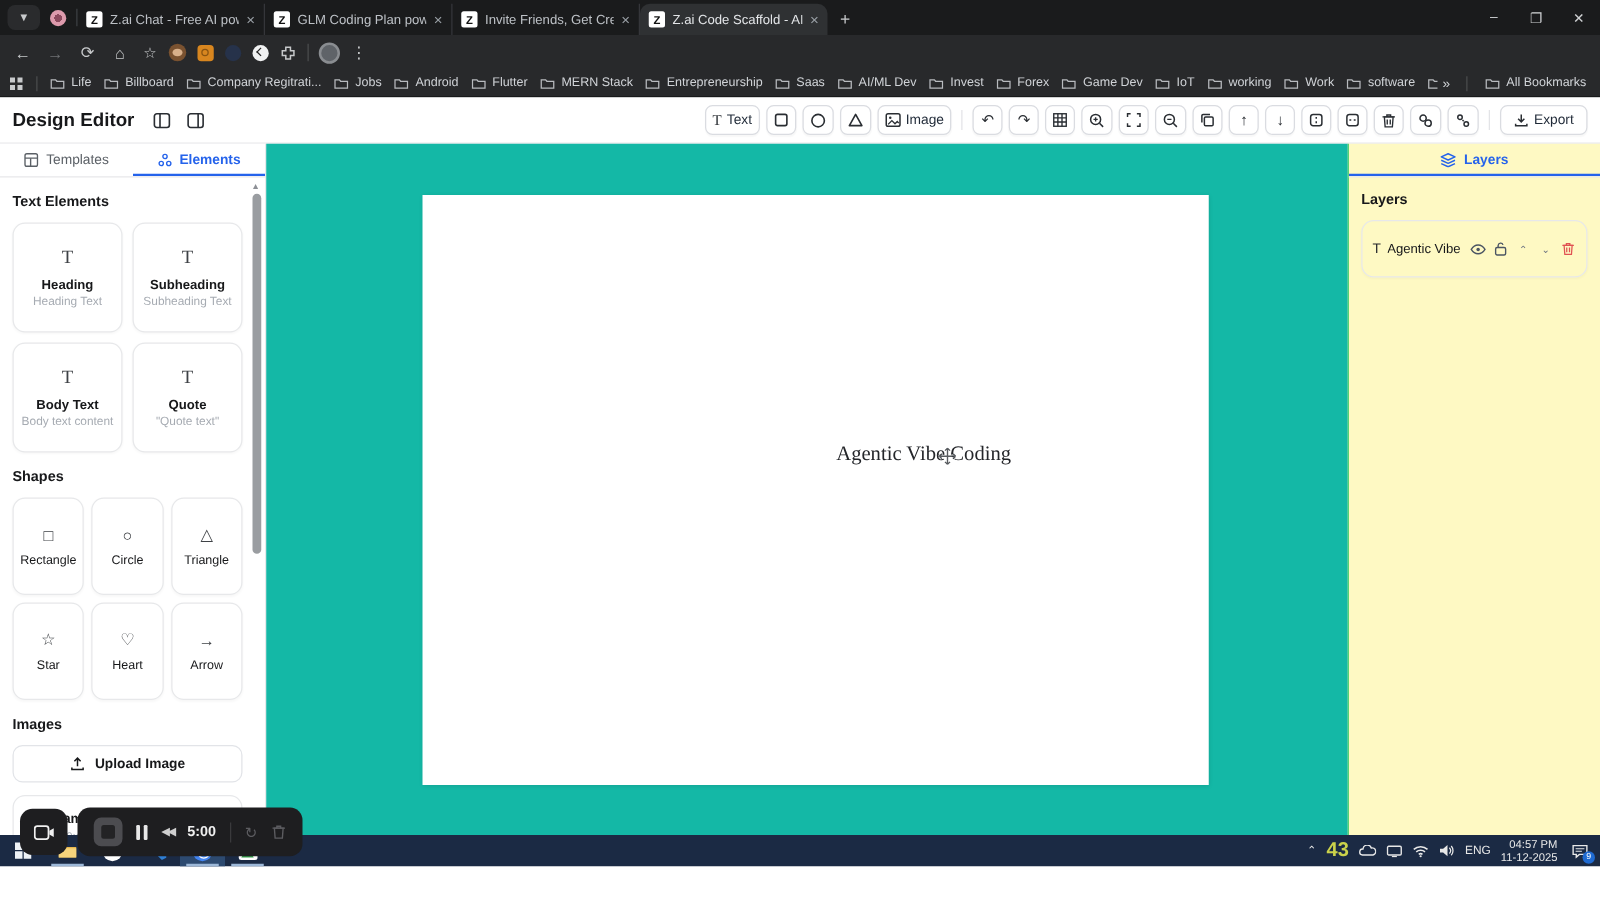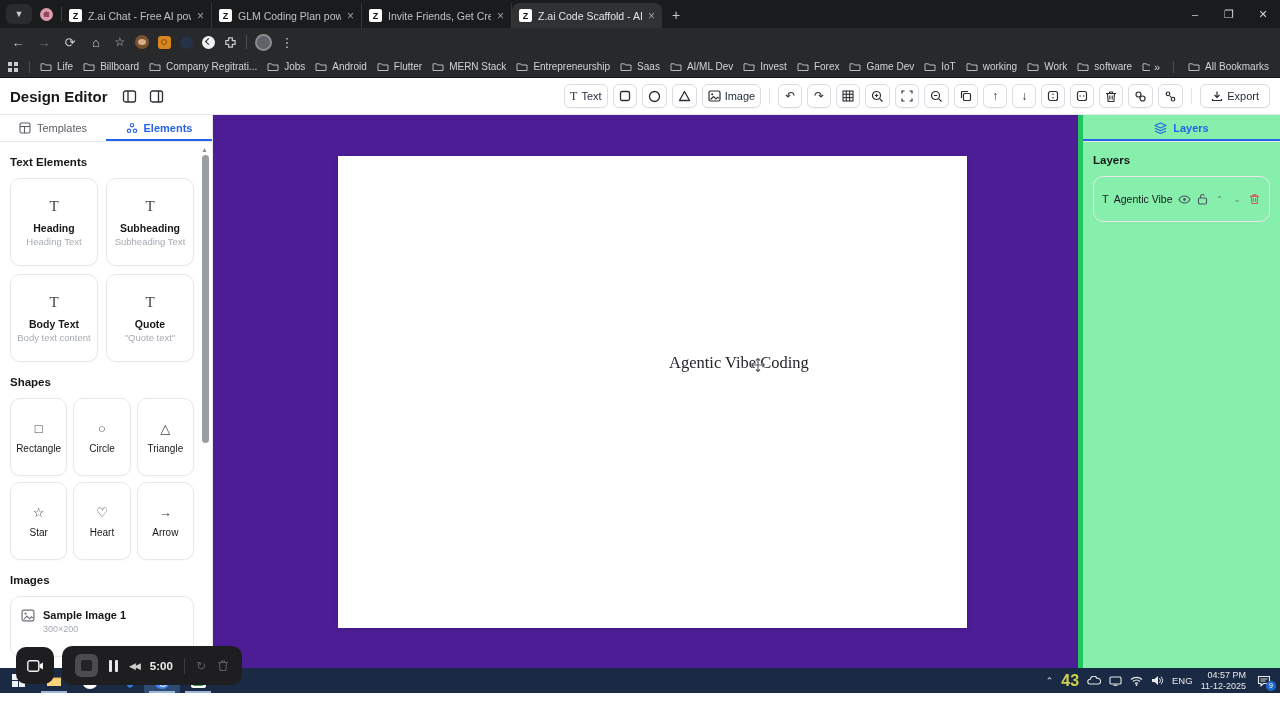--- a/index.html
+++ b/index.html
@@ -69,27 +69,27 @@
   .scard .lb { font-size:10px; color:#17181a; margin-top:7px; }
   .upload-btn { height:30px; border:1px solid #e2e4e8; border-radius:8px; display:flex; align-items:center; justify-content:center; gap:8px; font-size:11px; font-weight:600; color:#17181a; margin-bottom:10px; background:#fff; }
   .sample-card { border:1px solid #e7e8ea; border-radius:10px; padding:12px 10px 22px; display:flex; gap:8px; align-items:flex-start; background:#fff; }
   .sample-card .nm { font-size:11px; font-weight:700; color:#17181a; }
   .sample-card .sz { font-size:9px; color:#a6abb2; margin-top:3px; }
   .sb-up { position:absolute; right:4px; top:31px; font-size:7px; color:#8d9096; }
   .sb-thumb { position:absolute; right:3px; top:40px; width:7px; height:288px; background:#9a9da1; border-radius:4px; }
   .sb-down { position:absolute; right:4px; bottom:3px; font-size:7px; color:#8d9096; }
 
   
-  .canvas-wrap { flex:1; position:relative; background:#4c1d95;text-decoration:underline; }
+  .canvas-wrap { flex:1; position:relative; background:#14b8a6;text-decoration:underline; }
   .canvas { position:absolute; left:125px; top:41px; width:629px; height:472px; background:#fff; box-shadow:0 1px 4px rgba(0,0,0,.14); }
   .canvas-text { position:absolute; left:331px; top:197px; font-family:"Liberation Serif","DejaVu Serif",serif; font-size:16.5px; color:#24262a; white-space:nowrap; }
   .move-cursor { position:absolute; left:412px; top:201px; opacity:.85; }
 
   
-  .right-panel { width:202px; background:#86efac; border-left:5px solid #22c55e; }
+  .right-panel { width:202px; background:#fef9c3; border-left:1px solid #22c55e; }
   .rtab { height:27px; display:flex; align-items:center; justify-content:center; gap:6px; color:#2563eb; font-weight:700; font-size:11px; box-shadow:inset 0 -2px 0 #2563eb; border-bottom:1px solid #e7e8ea; }
   .rp-body { padding:12px 10px; }
   .rp-h { font-size:11.5px; font-weight:700; color:#17181a; margin-bottom:10px; }
   .layer-card { border:1px solid #e7e8ea; border-radius:10px; padding:16px 8px; display:flex; align-items:center; gap:5px; box-shadow:0 1px 2px rgba(0,0,0,.03); }
   .layer-card .lt { font-size:11px; color:#24262a; }
   .layer-card .lname { font-size:10.5px; color:#17181a; width:66px; white-space:nowrap; overflow:hidden; }
   .lic { display:flex; align-items:center; justify-content:center; width:14px; }
   .chev { font-size:8px; color:#6b7280; }
 
   
@@ -595,20 +595,29 @@
                 <span class="glyph">♡</span>
                 <span class="lb">Heart</span>
               </div>
 
               <div class="scard">
                 <span class="glyph">→</span>
                 <span class="lb">Arrow</span>
               </div>
             </div>
           <div class="sec-h">Images</div>
+          <div class="upload-btn">
+            <svg width="12" height="12" viewBox="0 0 12 12">
+                <g stroke="#17181a" stroke-width="1.2" fill="none">
+                  <path d="M6 8V1.8M3.5 4 6 1.5 8.5 4"></path>
+                  <path d="M1.5 9v1.5h9V9"></path>
+                </g>
+              </svg>
+            <span>Upload Image</span>
+          </div>
           <div class="sample-card">
             <svg width="14" height="13" viewBox="0 0 13 12">
                 <rect x="1" y="1" width="11" height="10" rx="1.5" fill="none" stroke="#6b7076" stroke-width="1.1"></rect>
                 <circle cx="4.2" cy="4.2" r="1" fill="#6b7076"></circle>
                 <path d="M2.5 9.5 5.5 6.5 8 9 9.8 7.2 11 8.5" fill="none" stroke="#6b7076" stroke-width="1"></path>
               </svg>
             <div>
               <div class="nm">Sample Image 1</div>
               <div class="sz">300×200</div>
             </div>

